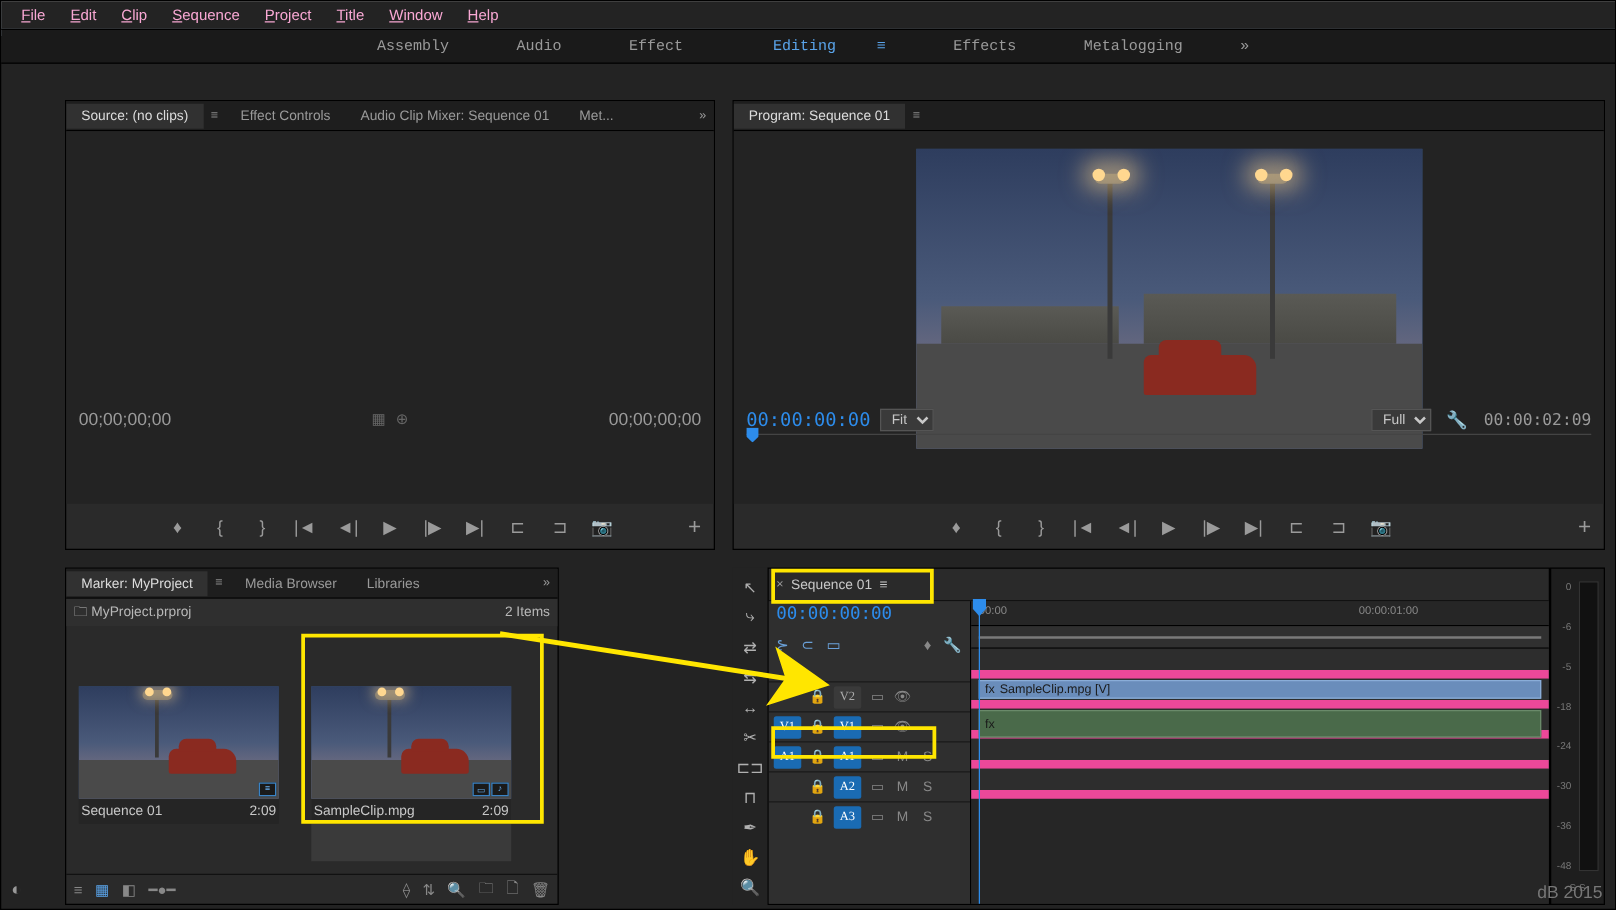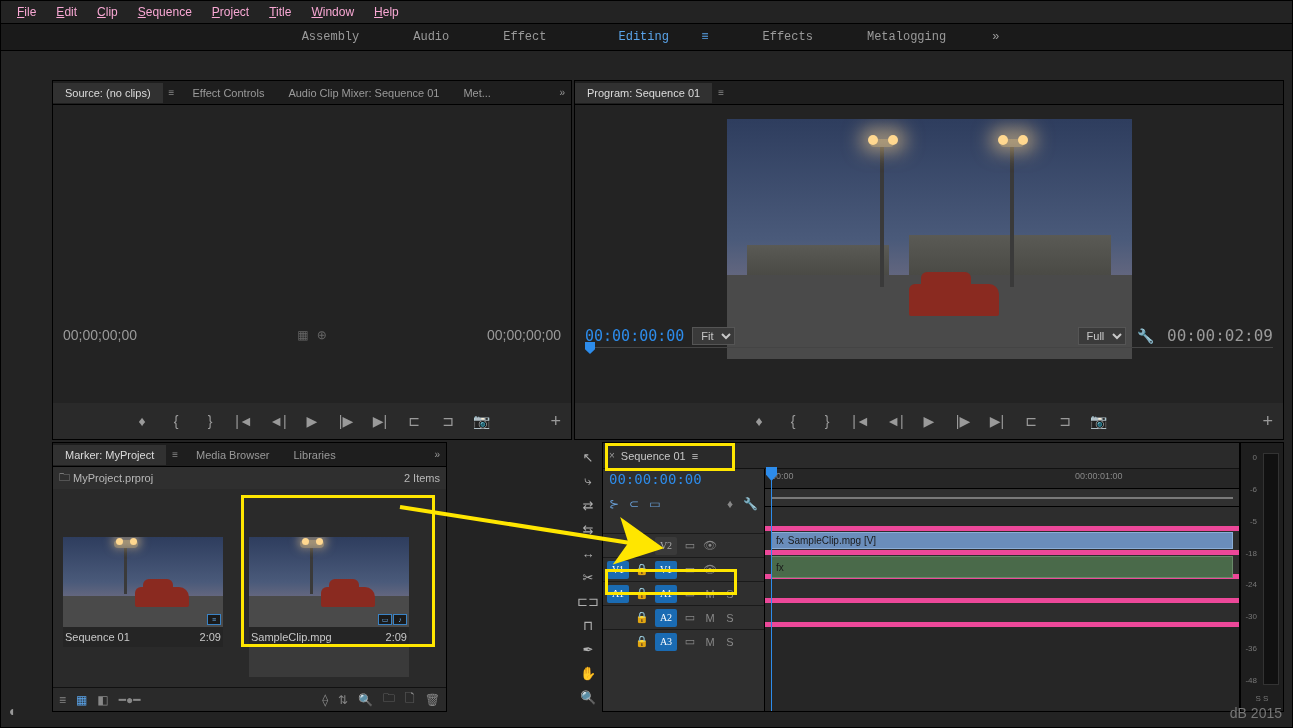--- a/index.html
+++ b/index.html
@@ -18,21 +18,21 @@
 .menubar span { padding: 2px 8px; text-decoration: underline; text-decoration-color: transparent; }
 .menubar span::first-letter { text-decoration: underline; }
 
 
 .workspace { height: 28px; display: flex; align-items: center; justify-content: center; gap: 18px; background: #1a1a1a; border-top: 1px solid #000; border-bottom: 1px solid #000; color: #9a9a9a; font-size: 12px; }
 .workspace span { padding: 4px 18px; font-family: Liberation Mono, monospace; }
 .workspace span.active { color: #5aa4ea; }
 .workspace .ws-more { padding: 4px 10px; }
 
 
-.main { position: absolute; top: 79px; left: 8px; right: 8px; bottom: 30px; display: grid; grid-template-columns: 520px 1fr; grid-template-rows: 360px 1fr; gap: 2px; padding-left: 43px; }
+.main { position: absolute; top: 79px; left: 8px; right: 8px; bottom: 30px; display: grid; grid-template-columns: 520px 1fr; grid-template-rows: 360px 1fr; gap: 14px; padding-left: 43px; }
 
 .panel { background: #2a2a2a; border: 1px solid #000; position: relative; display: flex; flex-direction: column; }
 .panel-tabs { height: 24px; display: flex; align-items: center; background: #1e1e1e; border-bottom: 1px solid #000; font-size: 11px; color: #9a9a9a; overflow: hidden; }
 .panel-tabs .tab { padding: 4px 12px; white-space: nowrap; }
 .panel-tabs .tab.active { color: #dcdcdc; background: #313131; }
 .panel-tabs .menu-icon { padding: 0 6px; font-size: 10px; color: #888; }
 .panel-tabs .spacer { flex: 1; }
 .panel-tabs .chev { padding: 0 6px; font-size: 10px; }
 
 
@@ -51,21 +51,21 @@
 .car { position:absolute; bottom:18%; left:45%; width:90px; height:32px; background:#8a2a20; border-radius:6px 10px 2px 2px; }
 .car::before { content:''; position:absolute; top:-12px; left:12px; width:50px; height:14px; background:#8a2a20; border-radius:6px 6px 0 0; }
 .lamp { position:absolute; top:10%; width:4px; height:60%; background:#3a3a3a; }
 .lamp::before { content:''; position:absolute; top:-4px; left:-10px; width:24px; height:8px; background:#6a6a6a; border-radius:4px; }
 .lamp::after { content:''; position:absolute; top:-8px; left:-12px; width:10px; height:10px; background:#ffd890; border-radius:50%; box-shadow:0 0 18px 8px rgba(255,216,144,.5), 20px 0 0 0 #ffd890, 20px 0 18px 8px rgba(255,216,144,.5); }
 .building { position:absolute; bottom:35%; height:30px; background:linear-gradient(#5a5a55,#4a4a45); }
 .prog-info { position: absolute; bottom: 58px; left: 10px; right: 10px; display: flex; align-items: center; gap: 8px; font-size: 13px; }
 .prog-info .tc { color: #2d8ceb; font-family: monospace; font-size: 15px; }
 .prog-info select { background: #3a3a3a; color: #c8c8c8; border: 1px solid #555; font-size: 11px; padding: 1px 4px; }
 .prog-info .spacer { flex: 1; }
-.prog-info .endtc { color: #9a9a9a; font-family: monospace; font-size: 16px; }
+.prog-info .endtc { color: #9a9a9a; font-family: monospace; font-size: 13px; }
 .prog-info .wrench { color:#888; font-size:14px; padding:0 4px;}
 .prog-ruler { position:absolute; bottom:42px; left:10px; right:10px; height:14px; border-top:1px solid #444; }
 .prog-ruler .playhead { position:absolute; left:0; top:-6px; width:10px; height:12px; background:#2d8ceb; clip-path:polygon(0 0,100% 0,100% 60%,50% 100%,0 60%); }
 
 
 .project { grid-column: 1; grid-row: 2; display: grid; grid-template-columns: 395px 1fr; gap: 4px; }
 .proj-left, .proj-right { background: #2a2a2a; border: 1px solid #000; display: flex; flex-direction: column; position:relative; }
 .proj-header { height: 22px; display: flex; align-items: center; padding: 0 6px; font-size: 11px; color: #b8b8b8; background:#2f2f2f; }
 .proj-header .spacer { flex: 1; }
 .bins { flex: 1; display: flex; gap: 26px; padding: 48px 10px 10px 10px; position: relative; }
@@ -98,21 +98,21 @@
 .tl-tc { color: #2d8ceb; font-family: monospace; font-size: 14px; padding: 2px 0 6px 6px; }
 .tl-leftrow { height: 24px; display: flex; align-items: center; gap: 6px; padding: 0 4px; font-size: 10px; color: #aaa; border-top:1px solid #1a1a1a;}
 .tl-toolicons { display:flex; gap:10px; padding:4px 6px; color:#6aa0d8; font-size:12px;}
 .track-tag { width: 22px; height: 18px; background: #1a6bb3; color: #fff; display: flex; align-items: center; justify-content: center; font-size: 10px; border-radius: 2px; font-family: Liberation Serif, serif; }
 .track-tag.off { background: #3a3a3a; color: #aaa; }
 .tl-icn { font-size:11px; color:#888; width:14px; text-align:center;}
 .tl-ruler { height: 20px; position: relative; border-bottom: 1px solid #000; font-size: 9px; color: #888; }
 .tl-ruler span { position: absolute; top: 2px; }
 .tl-marker-bar { height:18px; background:#303030; border-bottom:1px solid #000; position:relative;}
 .tl-marker-bar::after { content:''; position:absolute; top:8px; left:6px; right:6px; height:2px; background:#7a7a7a;}
-.tl-track { height: 24px; border-bottom: 5px solid #ec4899; position: relative; background:#2d2d2d;}
+.tl-track { height: 24px; border-bottom: 7px solid #ec4899; position: relative; background:#2d2d2d;}
 .tl-track.video { background: #2d2d2d; }
 .clip { position: absolute; top: 1px; bottom: 1px; background: #6a8dbb; border: 1px solid #8aadd8; color: #1a1a1a; font-size: 10px; padding: 2px 4px; display:flex; align-items:center; gap:4px;}
 .clip.audio { background:#4a6a4a; border-color:#6a8a6a; top:1px; height:22px;}
 .playhead-line { position: absolute; top: 0; bottom: 0; width: 1px; background: #2d8ceb; left: 6px; }
 .playhead-head { position:absolute; top:-2px; left:1px; width:11px; height:14px; background:#2d8ceb; clip-path:polygon(0 0,100% 0,100% 55%,50% 100%,0 55%);}
 
 
 .meter { width: 44px; background: #1e1e1e; border: 1px solid #000; position: relative; font-size:8px; color:#777;}
 .meter .scale { position:absolute; right:26px; top:10px; bottom:26px; display:flex; flex-direction:column; justify-content:space-between; text-align:right;}
 .meter .bar { position:absolute; left:22px; top:10px; bottom:26px; width:16px; background:#111; border:1px solid #333;}

